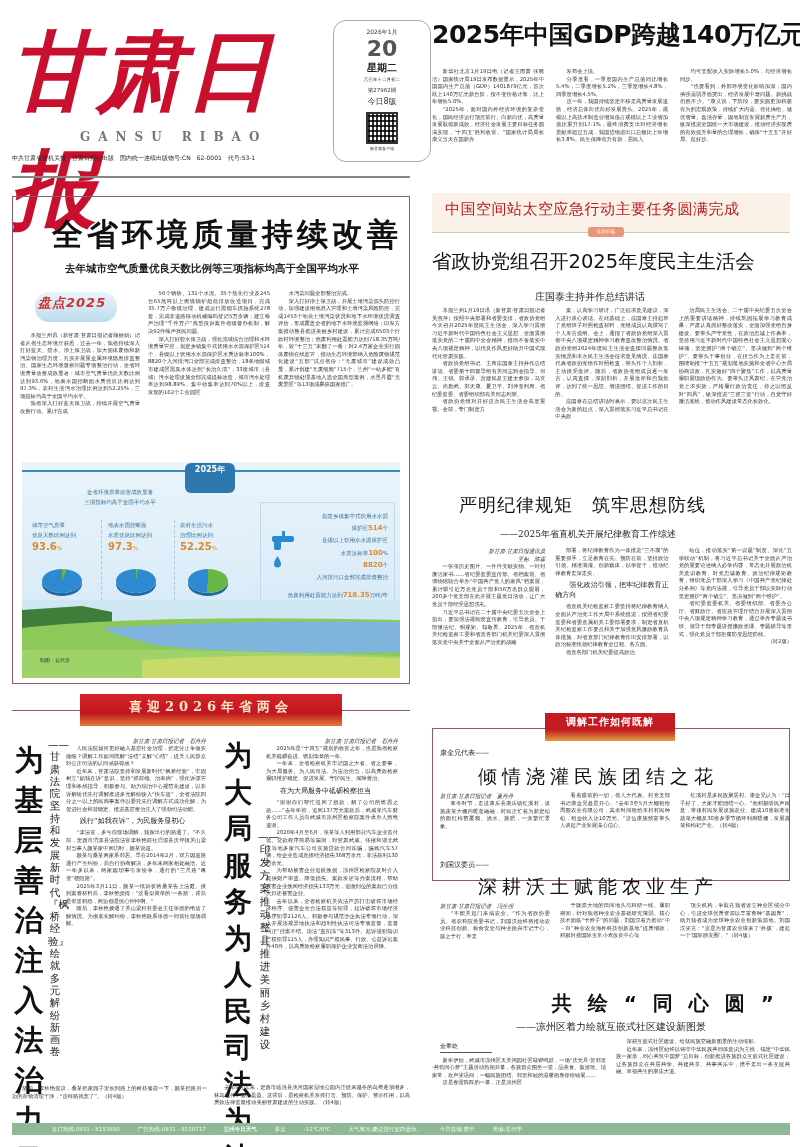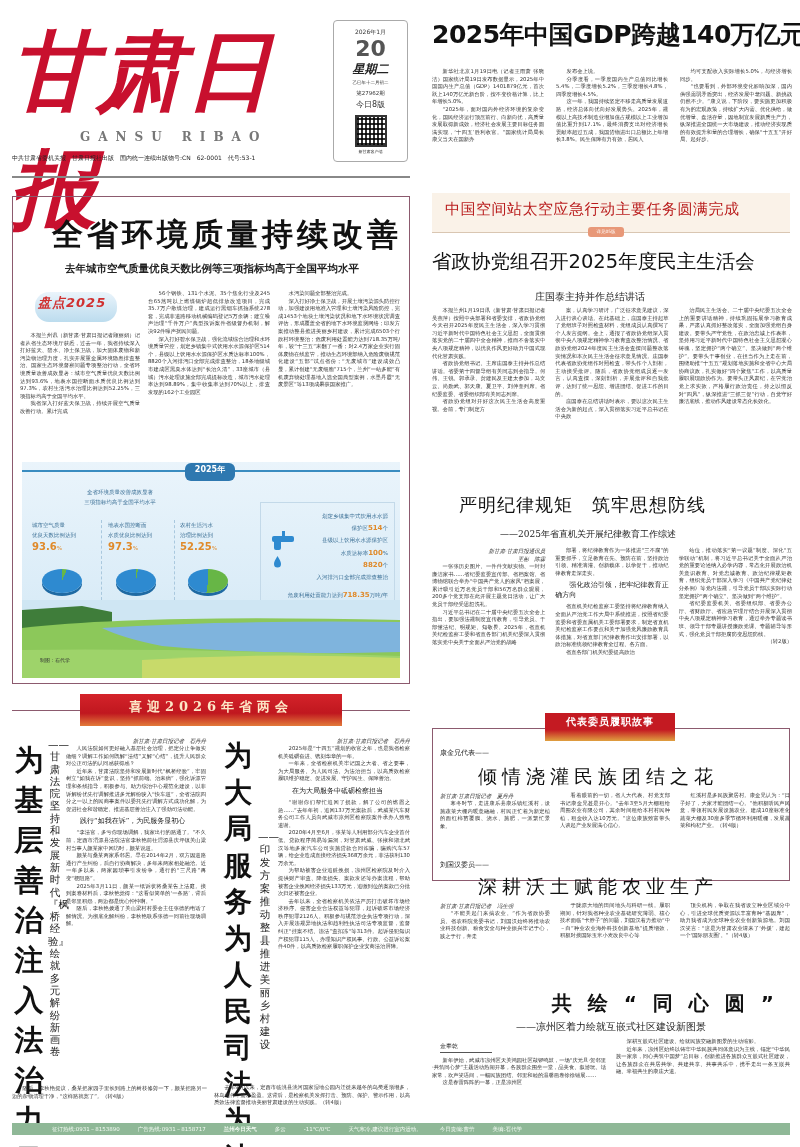--- a/index.html
+++ b/index.html
@@ -7,24 +7,24 @@
   .abs { position: absolute; }
   .body-text { font-family: "DejaVu Sans", sans-serif; font-size: 5.3px; line-height: 7.6px; color: #333; text-align: justify; }
   .body-text p { text-indent: 2em; }
   .byline { font-family: "DejaVu Serif", serif; font-style: italic; font-size: 5.5px; line-height: 8px; color: #333; text-align: right; }
   .subhead { font-family: "DejaVu Sans", sans-serif; font-size: 7px; line-height: 10px; color: #222; text-indent: 2em; margin: 3px 0; }
 
   
   .logo { left: 10px; top: 12px; width: 310px; height: 118px; color: #c8102e; font-family: "DejaVu Serif", serif; font-weight: bold; font-style: italic; font-size: 86px; letter-spacing: 2px; line-height: 118px; }
   .logo-en { left: 80px; top: 130px; font-family: "DejaVu Serif", serif; font-size: 12px; letter-spacing: 8px; color: #777; font-weight: bold; }
   .pubinfo { left: 12px; top: 154px; font-family: "DejaVu Sans", sans-serif; font-size: 6px; color: #222; white-space: nowrap; }
-  .datebox { left: 333px; top: 20px; width: 75px; height: 142px; border: 1.5px solid #aaa; border-radius: 4px; text-align: center; font-family: "DejaVu Sans", sans-serif; }
+  .datebox { left: 333px; top: 20px; width: 98px; height: 142px; border: 1.5px solid #aaa; border-radius: 13px; text-align: center; font-family: "DejaVu Sans", sans-serif; }
   .datebox .ym { font-size: 6px; margin-top: 7px; color: #333; }
   .datebox .day { font-size: 22px; font-weight: bold; color: #555; line-height: 24px; }
-  .datebox .wk { font-size: 12px; font-weight: bold; color: #222; font-style: italic; }
+  .datebox .wk { font-size: 10px; font-weight: bold; color: #222; }
   .datebox .lunar { font-size: 4.5px; color: #333; margin-top: 2px; }
   .datebox .issue { font-size: 5.5px; color: #333; margin-top: 5px; }
   .datebox .pages { font-size: 8px; color: #333; margin-top: 2px; }
   .qr { width: 32px; height: 32px; margin: 5px auto 2px; background:
       repeating-linear-gradient(90deg, #333 0 2px, #fff 2px 4px),
       repeating-linear-gradient(0deg, #333 0 2px, #fff 2px 5px);
       background-blend-mode: multiply; border: 2px solid #333; }
   .qr-caption { font-size: 4px; color: #333; }
   .mast-rule { left: 12px; top: 176px; width: 398px; height: 2px; background: #888; }
 
@@ -56,21 +56,21 @@
   .env-sub { left: 22px; top: 262px; width: 380px; text-align: center; font-family: "DejaVu Serif", serif; font-weight: bold; font-size: 10.5px; color: #222; }
   .pandian { left: 35px; top: 292px; width: 82px; height: 30px; border-radius: 14px; background: linear-gradient(180deg, #eaf4fb 0%, #bcdcee 100%); }
   .pandian-text { left: 38px; top: 294px; font-family: "DejaVu Sans", sans-serif; font-weight: bold; font-style: italic; font-size: 13px; color: #d03030; letter-spacing: 1px; }
   .env-col1 { left: 20px; top: 332px; width: 120px; }
   .env-col2 { left: 148px; top: 290px; width: 122px; }
   .env-col3 { left: 278px; top: 290px; width: 122px; }
 
   
   .infog { left: 22px; top: 462px; width: 378px; height: 216px; background: linear-gradient(180deg, #eaf4fb 0%, #dcedf8 55%, #cfe6f3 100%); overflow: hidden; }
   .infog-line { left: 22px; top: 470px; width: 378px; height: 1.5px; background: #3a8cc0; }
-  .infog-year { left: 185px; top: 463px; width: 50px; height: 18px; background: #2e78b0; border-radius: 6px; color: #fff; font-family: "DejaVu Sans", sans-serif; font-weight: bold; font-size: 8px; text-align: center; line-height: 14px; }
+  .infog-year { left: 185px; top: 463px; width: 50px; height: 30px; background: #2e78b0; border-radius: 6px; color: #fff; font-family: "DejaVu Sans", sans-serif; font-weight: bold; font-size: 8px; text-align: center; line-height: 14px; }
   .infog-head { left: 40px; top: 487px; width: 160px; text-align: center; font-family: "DejaVu Sans", sans-serif; font-size: 5.5px; line-height: 10px; color: #3b6f95; }
   .stat { top: 520px; width: 70px; font-family: "DejaVu Sans", sans-serif; }
   .stat .lbl { font-size: 5.5px; line-height: 10px; color: #3b6f95; }
   .stat .val { font-size: 10px; font-weight: bold; color: #e08a2a; line-height: 13px; }
   .stat .val small { font-size: 5.5px; font-weight: normal; }
   .pie { width: 40px; height: 24px; border-radius: 50%; background: conic-gradient(#67b646 0 var(--g), #2e8ad0 var(--g) 100%); box-shadow: 0 3px 0 #1f6aa3; }
   .vdiv { width: 0; height: 80px; border-left: 1px dashed #a9c8de; }
   .right-panel { left: 260px; top: 502px; width: 135px; height: 120px; border: 1px solid #c3d9e9; }
   .rp-text { left: 265px; top: 510px; width: 123px; text-align: right; font-family: "DejaVu Sans", sans-serif; font-size: 5.5px; line-height: 12.2px; color: #3b6f95; }
   .rp-text b { color: #e08a2a; font-size: 7px; margin-top: 36px; }
@@ -83,21 +83,21 @@
   .sess-banner { left: 80px; top: 694px; width: 262px; height: 32px; background: linear-gradient(180deg, #d4232a 0%, #c0171f 60%, #e27a3a 100%); }
   .sess-text { left: 80px; top: 698px; width: 262px; text-align: center; font-family: "DejaVu Serif", serif; font-weight: bold; font-size: 13px; letter-spacing: 5px; color: #fde8c8; }
 
   
   .vt-main { left: 12px; top: 740px; width: 34px; font-family: "DejaVu Sans", sans-serif; font-weight: bold; font-size: 29px; line-height: 40px; color: #111; text-align: center; }
   .vt-sub { left: 48px; top: 738px; width: 14px; font-family: "DejaVu Serif", serif; font-size: 10.5px; line-height: 12.3px; color: #222; text-align: center; }
   .art1 { left: 66px; top: 737px; width: 140px; }
   .art1-tail { left: 12px; top: 1085px; width: 195px; }
   .vt2-main { left: 220px; top: 738px; width: 36px; font-family: "DejaVu Sans", sans-serif; font-weight: bold; font-size: 28px; line-height: 36.5px; color: #111; text-align: center; }
   .vt2-sub { left: 258px; top: 830px; width: 14px; font-family: "DejaVu Serif", serif; font-size: 10.5px; line-height: 13px; color: #222; text-align: center; }
-  .art2 { left: 278px; top: 737px; width: 132px; }
+  .art2 { left: 266px; top: 737px; width: 132px; }
   .art2-tail { left: 214px; top: 1084px; width: 196px; }
 
   
   .rep-box { left: 432px; top: 728px; width: 358px; height: 153px; border: 1.5px solid #8c5a6e; }
   .rep-banner { left: 545px; top: 713px; width: 130px; height: 28px; background: linear-gradient(180deg, #c41a22 0%, #c41a22 60%, #e0a040 100%); }
   .rep-banner-text { left: 545px; top: 715px; width: 130px; text-align: center; font-family: "DejaVu Sans", sans-serif; font-weight: bold; font-size: 10px; color: #fff; letter-spacing: 1px; }
   .rep-name { font-family: "DejaVu Sans", sans-serif; font-size: 7px; color: #222; }
   .rep-title { font-family: "DejaVu Sans", sans-serif; font-size: 19px; letter-spacing: 5px; color: #111; text-align: center; width: 332px; }
   .rep-cols { width: 350px; display: flex; gap: 10px; }
   .rep-cols > div { flex: 1; }
@@ -297,21 +297,21 @@
   <p>2020年4月至6月，张某等人利用部分汽车企业首付低、贷款程序简易等漏洞，对甘肃武威、张掖和湖北武汉等地多家汽车公司实施贷款合同诈骗，骗购汽车57辆，给企业造成直接经济损失368万余元，非法获利130万余元。</p>
   <p>为帮助被害企业追赃挽损，凉州区检察院及时介入提供财产审查、降低损失、案款发还等办案流程，帮助被害企业挽回经济损失133万元，追缴到位的案款已分批次归还被害企业。</p>
   <p>去年以来，全省检察机关依法严厉打击破坏市场经济秩序、侵害企业合法权益等犯罪，起诉破坏市场经济秩序犯罪2126人。积极参与规范涉企执法专项行动，深入开展违规异地执法和趋利性执法司法专项监督，监督纠正“挂案不结、违法”查扣冻“等313件。起诉侵犯知识产权犯罪115人，办理知识产权民事、行政、公益诉讼案件40件，以高质效检察履职保护企业安商法治屏障。</p>
 </div>
 <div class="abs art2-tail body-text">
   <p>去年9月以来，定西市临洮县洮河国家湿地公园内迁徙来越冬的鸟类逐渐增多，林鸟相伴，鹭水盈盈。这背后，是检察机关发挥打击、预防、保护、警示作用，以高质效法律监督推动美丽甘肃建设的生动实践。（转4版）</p>
 </div>
 
 <div class="abs rep-box"></div>
 <div class="abs rep-banner"></div>
-<div class="abs rep-banner-text">代表委员履职故事</div>
+<div class="abs rep-banner-text">调解工作如何既解</div>
 
 <div class="abs rep-name" style="left:440px;top:748px">康金兄代表——</div>
 <div class="abs rep-title" style="left:432px;top:764px">倾情浇灌民族团结之花</div>
 <div class="abs rep-cols body-text" style="left:440px;top:792px">
   <div>
       <div class="byline" style="text-align:left">新甘肃·甘肃日报记者　夏丹丹</div>
       <p>寒冬时节，走进康乐县康乐镇红溪村，设施蔬菜大棚内暖意融融，村民正忙着为新定植的西红柿苗覆膜、浇水、施肥，一派繁忙景象。</p>
     </div>
   <div>
       <p>看着眼前的一切，省人大代表、村党支部书记康金兄甚是开心。“去年3至5月大棚租给周围农业有限公司，其余时间租给本村村民种植，租金收入达10万元。”这位康族致富带头人谈起产业发展满心信心。</p>

